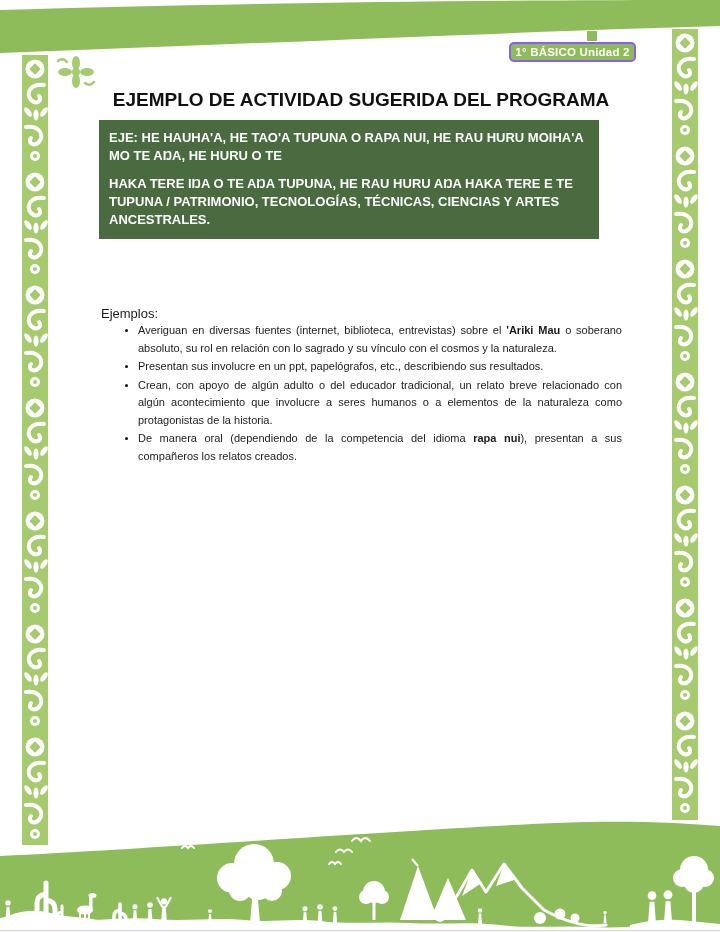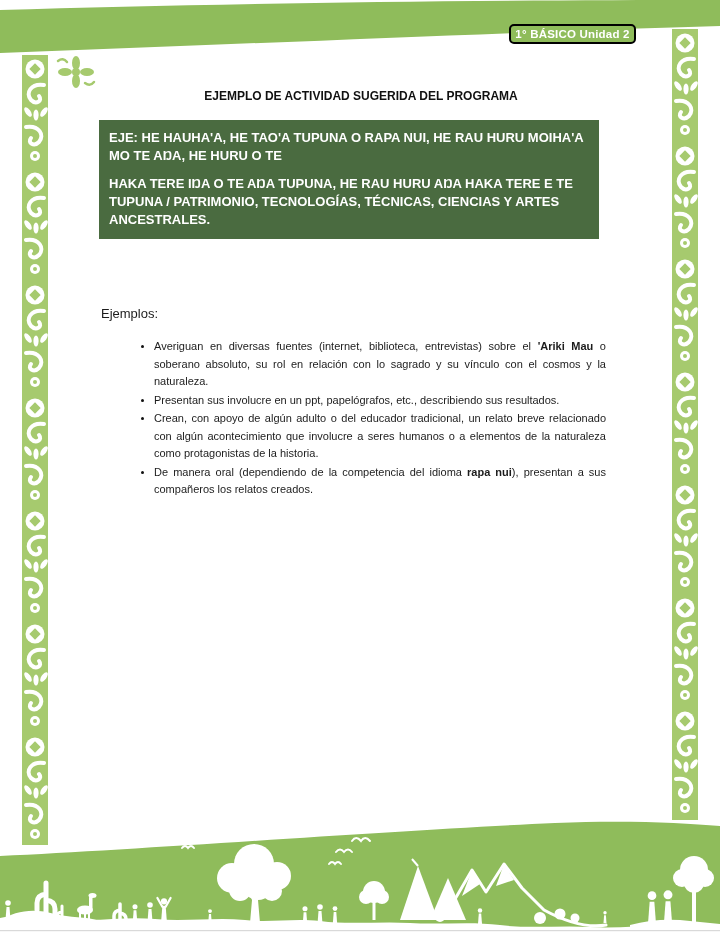--- a/index.html
+++ b/index.html
@@ -5,52 +5,52 @@
   html,body{margin:0;padding:0;background:#ffffff;}
   .page{
     position:relative;width:720px;height:932px;background:#fff;overflow:hidden;
     font-family:"Liberation Sans", sans-serif;color:#1c1c1c;
   }
   svg{display:block;}
   .abs{position:absolute;}
   
   .banner-svg{left:0;top:0;}
   .unit-badge{
-    left:509px;top:24px;width:127px;height:20px;box-sizing:border-box;
-    background:#8FBC5B;border:2px solid #000000;border-radius:5px;
+    left:509px;top:42px;width:127px;height:20px;box-sizing:border-box;
+    background:#8FBC5B;border:2px solid #8b5cf6;border-radius:5px;
     color:#ffffff;font-size:11.5px;font-weight:bold;text-align:center;line-height:16px;
     letter-spacing:.2px;
   }
   .badge-stem{left:587px;top:31px;width:10px;height:10px;background:#8FBC5B;}
   
   .strip-left{left:22px;top:55px;}
   .strip-right{left:672px;top:29px;}
   .corner-motif{left:56px;top:55px;}
   
   .doc-title{
     left:100px;top:89px;width:522px;text-align:center;
-    font-size:12px;font-weight:bold;color:#111;
+    font-size:19px;font-weight:bold;color:#111;
   }
   .eje-box{
     left:99px;top:120px;width:500px;box-sizing:border-box;
     background:#4A6B40;color:#ffffff;font-weight:bold;
     font-size:13px;line-height:18px;padding:9px 10px 10px 10px;
   }
   .eje-box p{margin:0;}
   .eje-box p + p{margin-top:10px;}
   .activity{
     left:101px;top:243px;width:521px;font-size:11px;line-height:19px;
     text-align:justify;
   }
   .activity .act-label{color:#70AD47;}
   .bold{font-weight:bold;}
   .examples-heading{left:101px;top:306px;width:521px;font-size:13px;}
   .examples-list{left:101px;top:322px;width:521px;}
   .examples-list ul{
-    margin:16px;padding:0 0 0 37px;font-size:11px;line-height:17.5px;text-align:justify;
+    margin:0;padding:0 0 0 37px;font-size:11px;line-height:17.5px;text-align:justify;
   }
   .examples-list li{margin:0 0 1px 0;}
   .examples-list li::marker{color:#111;font-size:10px;}
   
   .footer-svg{left:0;bottom:0;}
 </style>
 </head>
 <body>
 
 <div class="page">

